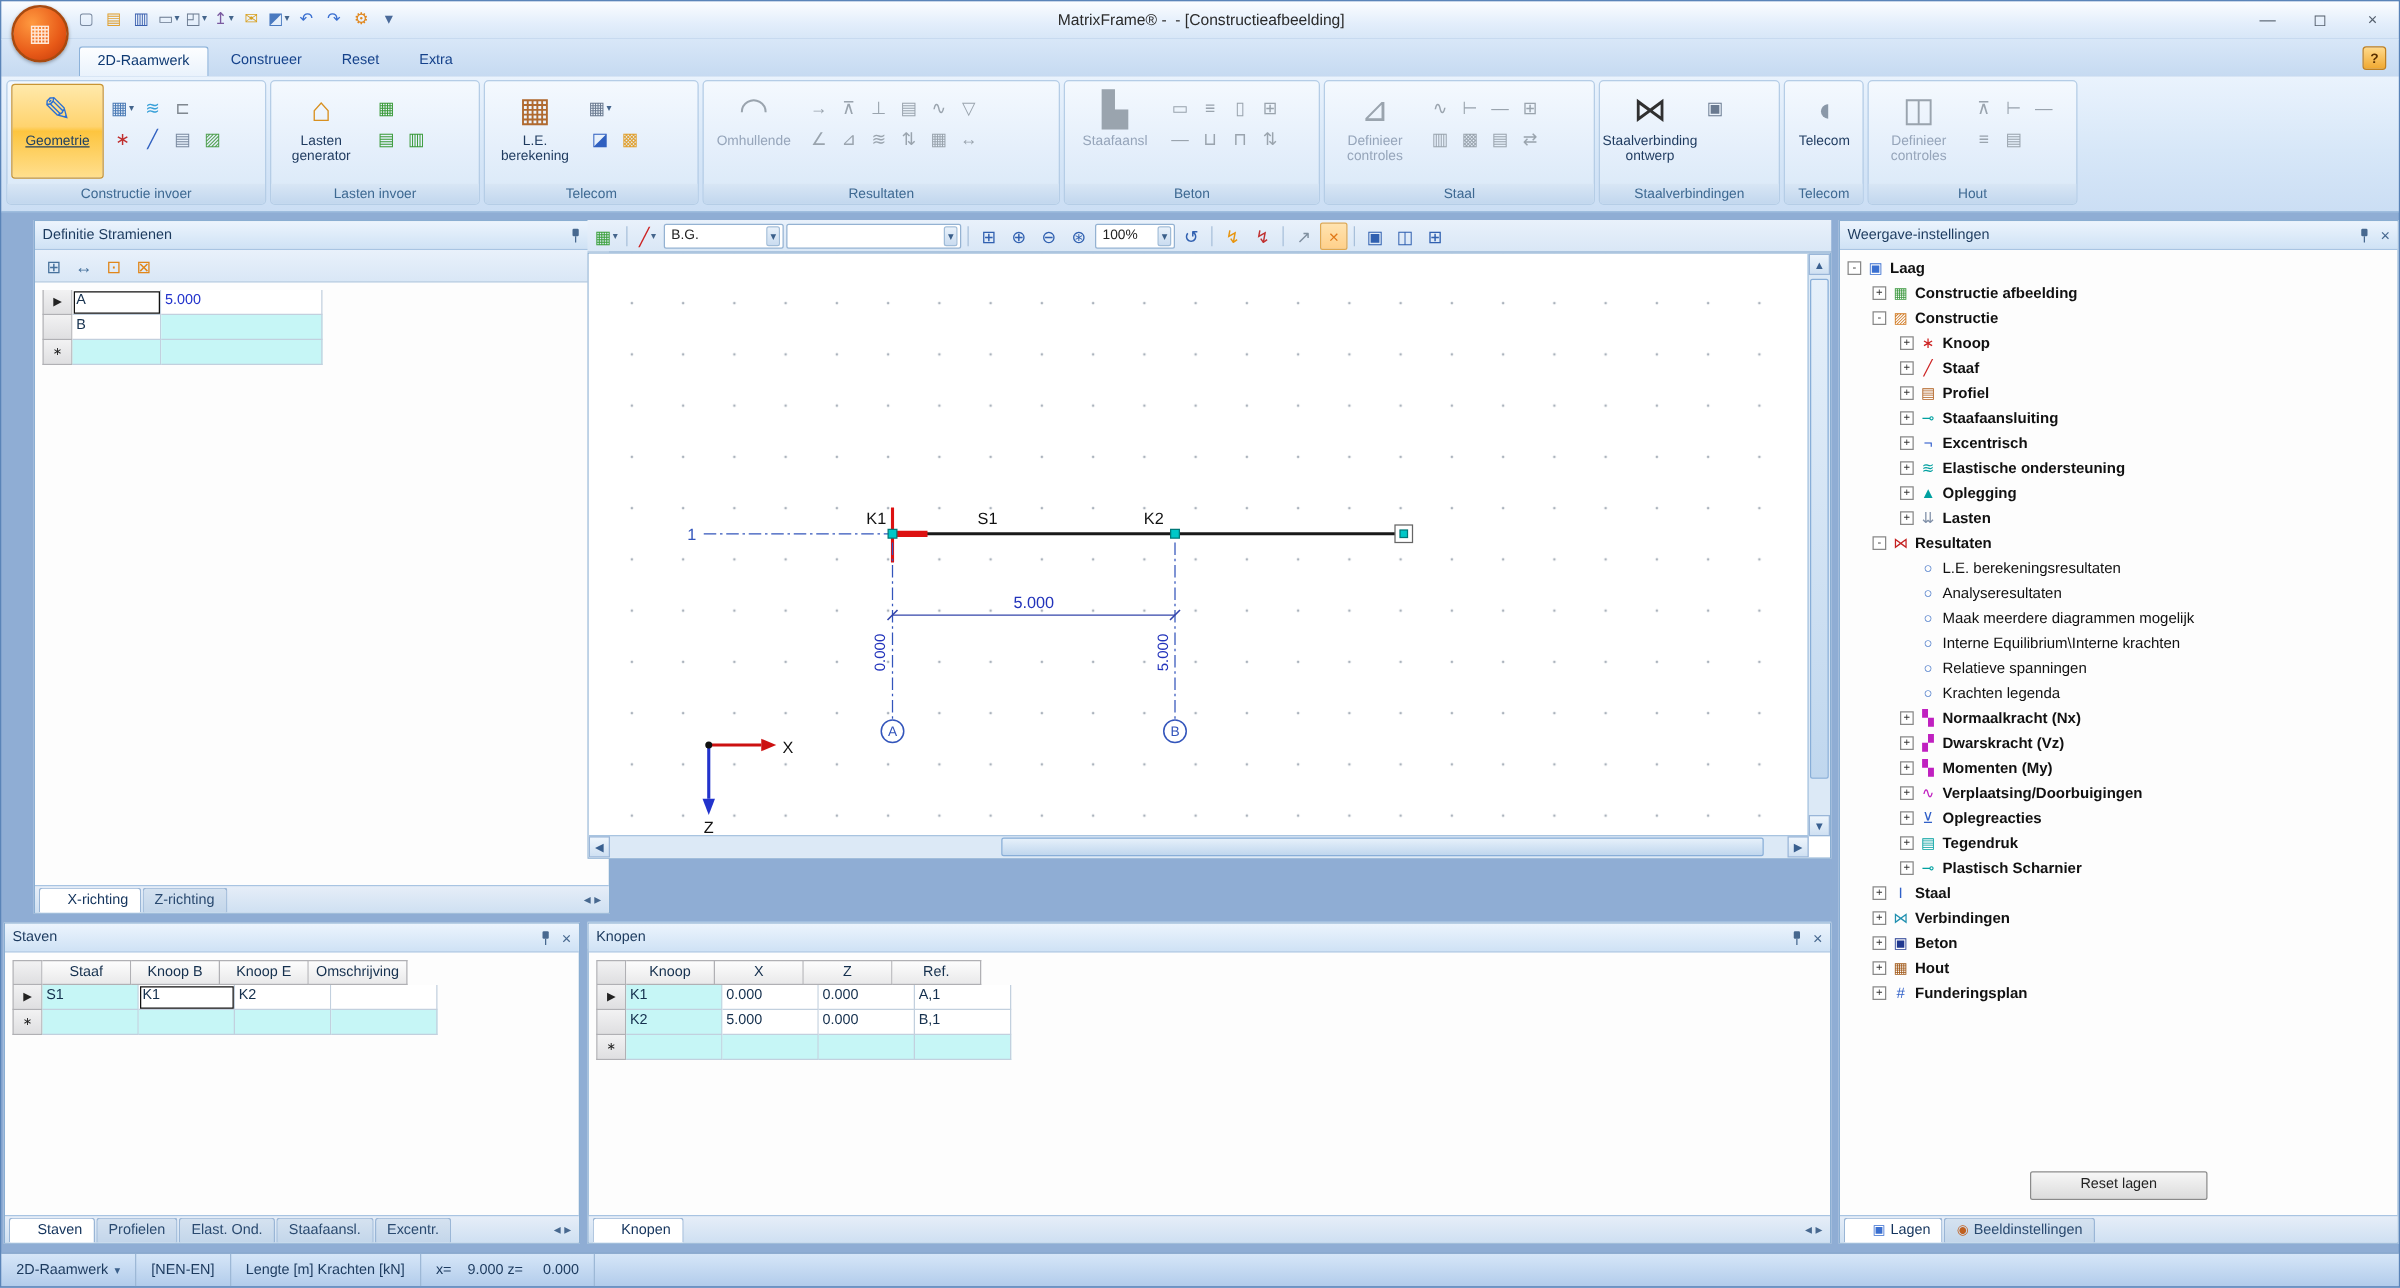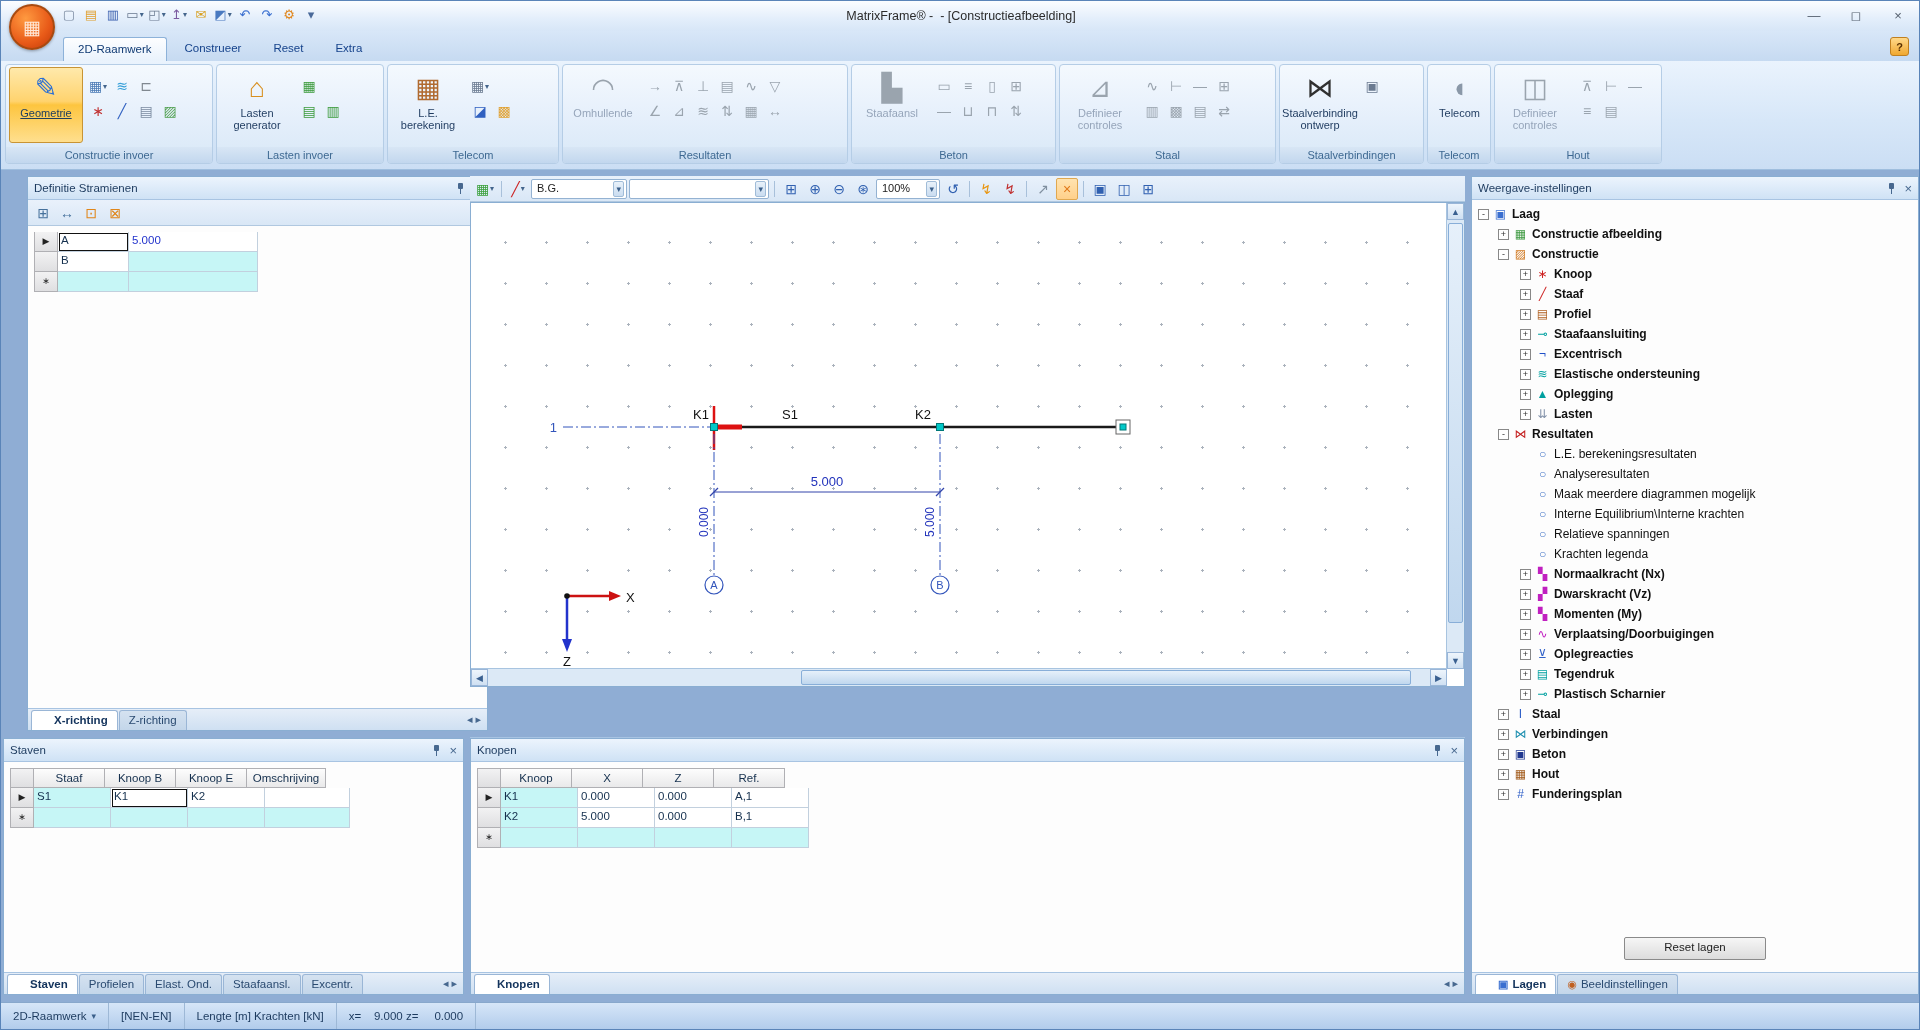--- a/index.html
+++ b/index.html
@@ -92,21 +92,21 @@
   .vc0{width:70px;} .vc1{width:70px;} .vc2{width:70px;} .vc3{width:78px;}
   .kc0{width:70px;} .kc1{width:70px;} .kc2{width:70px;} .kc3{width:70px;}
   
   .tabstrip{position:absolute;left:0;right:0;bottom:0;height:22px;
     background:linear-gradient(#e6eef8,#cfe0f2);border-top:1px solid #a8c4e2;
     display:flex;align-items:flex-end;padding-left:3px;box-sizing:border-box;}
   .tabs{display:flex;}
   .btab{height:19px;line-height:17px;padding:0 9px;font-size:11.5px;color:#2a4a70;
     background:linear-gradient(#d5e2f0,#c3d6ea);border:1px solid #9ab6d6;border-bottom:none;
     border-radius:3px 3px 0 0;margin-right:1px;display:flex;align-items:center;gap:4px;}
-  .btab.active{background:#fff;font-weight:bold;color:#13335c;padding-left:22px;}
+  .btab.active{background:#fff;font-weight:normal;color:#13335c;padding-left:22px;}
   .tabicon{font-size:11px;line-height:11px;}
   .tabicon:empty{display:none;}
   .strip-arrows{margin-left:auto;display:flex;gap:3px;padding:0 6px;align-self:center;color:#47688f;font-size:11px;}
   
   #center-toolbar{position:absolute;left:469px;top:175px;width:995px;height:26px;}
   #canvas-wrap{position:absolute;left:469px;top:201px;width:995px;height:485px;background:#fff;border:1px solid #8aaed2;box-sizing:border-box;}
   #canvas{position:absolute;left:0;top:0;width:976px;height:483px;background:#fff;
     background-image:radial-gradient(circle,#aab2bc 1px,transparent 1.3px);
     background-size:41px 41px;background-position:14px 19px;overflow:hidden;}
   svg text{font-family:"Liberation Sans",sans-serif;}

